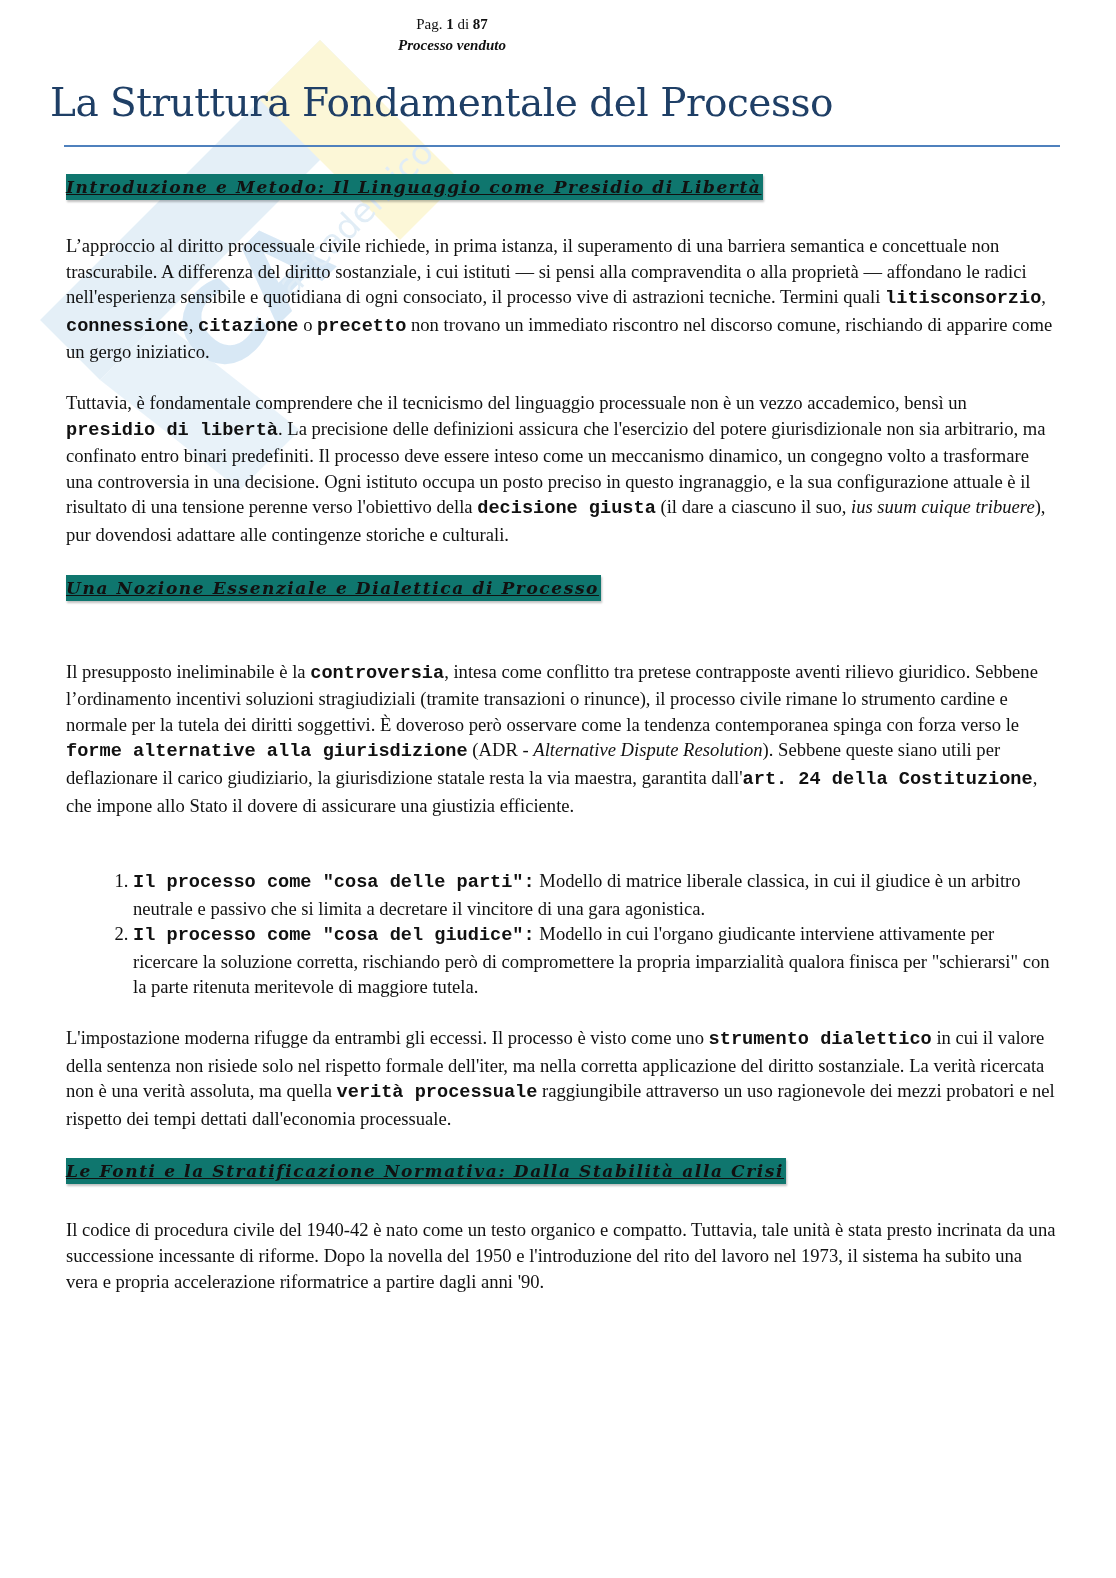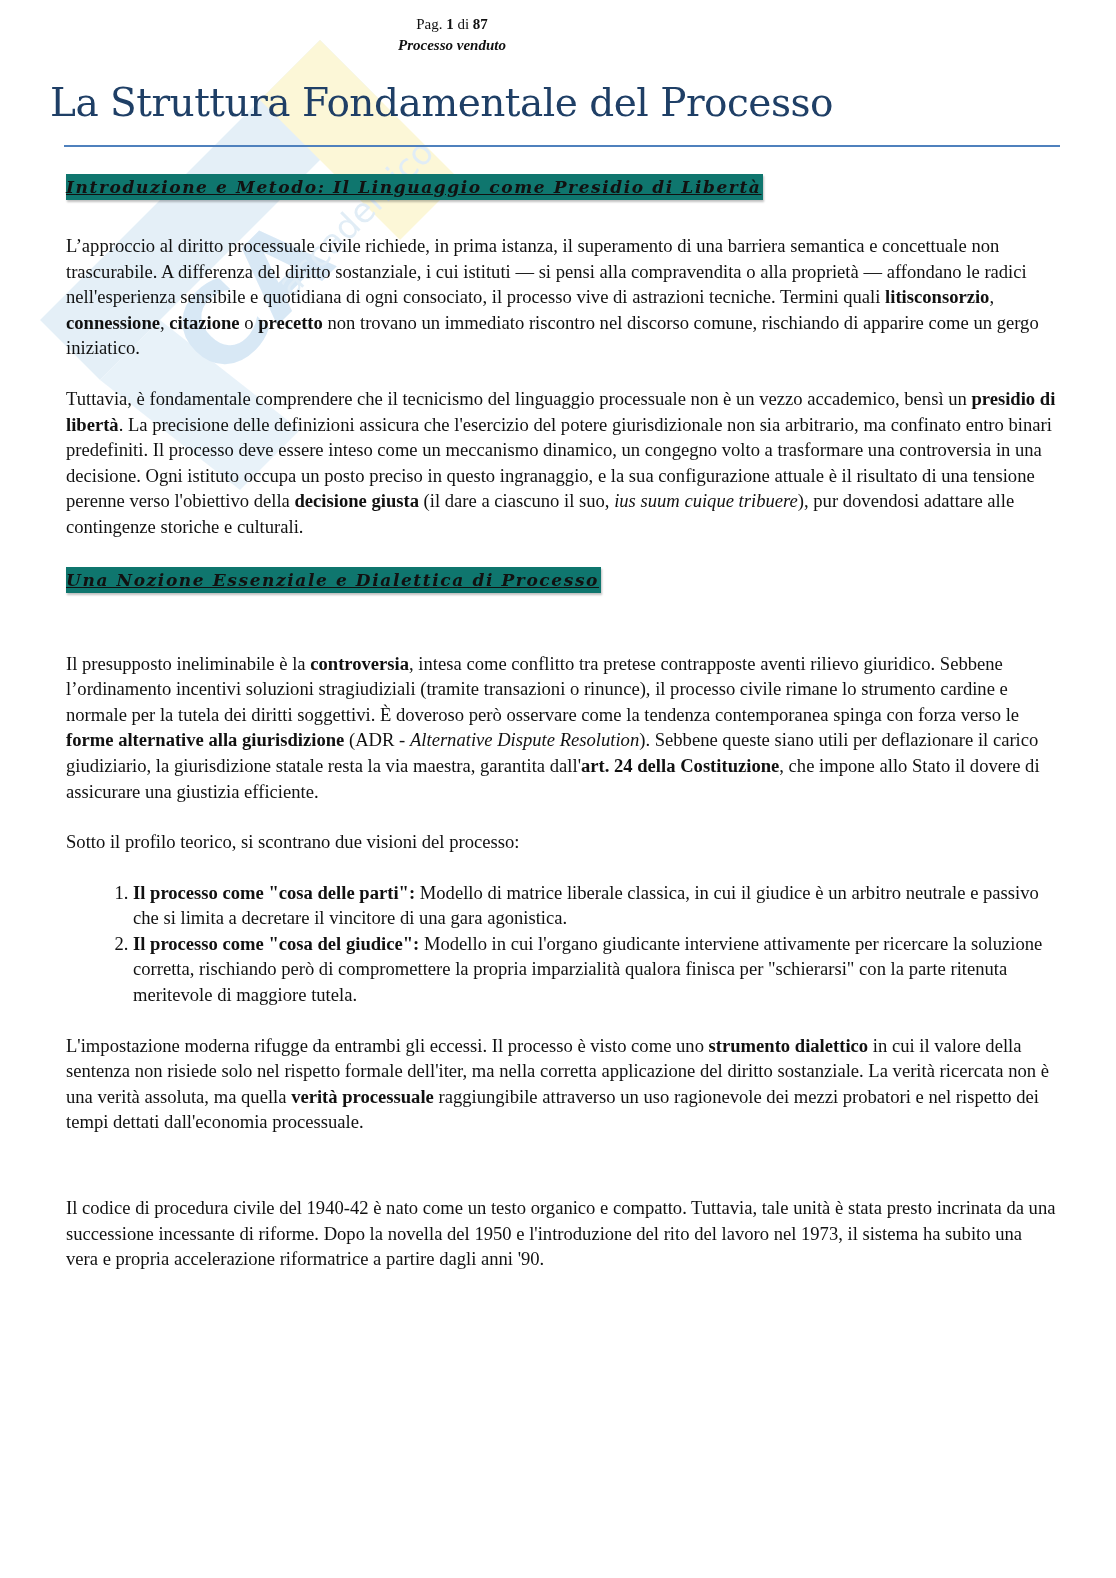--- a/index.html
+++ b/index.html
@@ -11,21 +11,21 @@
     .header .sold { font-style: italic; font-weight: bold; display: block; }
     .title { position: absolute; left: 50px; top: 80px; font-family: "DejaVu Serif", serif; font-size: 39px; color: #1f3f66; letter-spacing: -0.5px; margin: 0; font-weight: normal; white-space: nowrap; }
     .title-rule { position: absolute; left: 64px; top: 145px; width: 996px; height: 2px; background: #4f81bd; }
     .content { position: absolute; left: 66px; top: 174px; width: 990px; font-family: "Liberation Serif", serif; font-size: 18.6px; line-height: 25.6px; color: #111; }
     .section-heading { display: inline-block; background: #0f766e; font-family: "DejaVu Serif", serif; font-size: 17px; font-weight: bold; font-style: italic; text-decoration: underline; letter-spacing: 1.6px; padding: 0 2px 0 0; margin: 0; line-height: 26px; box-shadow: 1px 2px 2px rgba(0,0,0,0.25); }
     p { margin: 0; }
     .gap-h { height: 33px; }
     .gap-p { height: 25px; }
     ol { margin: 0; padding-left: 67px; }
     ol li { padding-left: 0; }
-    b { font-weight: bold; }
+    b { font-weight: bold; font-family: Liberation Mono, monospace; }
     i { }
   </style>
 </head>
 <body>
 
 <div class="page">
 
   <svg class="watermark" viewBox="0 0 470 470" xmlns="http://www.w3.org/2000/svg">
     <polygon points="20,300 300,20 360,80 80,360" fill="#cfe3f2"></polygon>
     <polygon points="300,20 440,160 380,220 240,80" fill="#fbf2b8"></polygon>
@@ -53,31 +53,31 @@
     </div>
 
     <div class="gap-p" style="height:27px"></div>
 
     <div>
       <h2 class="section-heading">Una Nozione Essenziale e Dialettica di Processo</h2>
       <div class="gap-h"></div>
       <div class="gap-p"></div>
       <p>Il presupposto ineliminabile è la <b>controversia</b>, intesa come conflitto tra pretese contrapposte aventi rilievo giuridico. Sebbene l’ordinamento incentivi soluzioni stragiudiziali (tramite transazioni o rinunce), il processo civile rimane lo strumento cardine e normale per la tutela dei diritti soggettivi. È doveroso però osservare come la tendenza contemporanea spinga con forza verso le <b>forme alternative alla giurisdizione</b> (ADR - <i>Alternative Dispute Resolution</i>). Sebbene queste siano utili per deflazionare il carico giudiziario, la giurisdizione statale resta la via maestra, garantita dall'<b>art. 24 della Costituzione</b>, che impone allo Stato il dovere di assicurare una giustizia efficiente.</p>
       <div class="gap-p"></div>
-      <p>Sotto il profilo teorico, si scontrano due visioni del processo:</p>
       <div class="gap-p"></div>
       <ol>
         <li><b>Il processo come "cosa delle parti":</b> Modello di matrice liberale classica, in cui il giudice è un arbitro neutrale e passivo che si limita a decretare il vincitore di una gara agonistica.</li>
         <li><b>Il processo come "cosa del giudice":</b> Modello in cui l'organo giudicante interviene attivamente per ricercare la soluzione corretta, rischiando però di compromettere la propria imparzialità qualora finisca per "schierarsi" con la parte ritenuta meritevole di maggiore tutela.</li>
       </ol>
       <div class="gap-p"></div>
       <p>L'impostazione moderna rifugge da entrambi gli eccessi. Il processo è visto come uno <b>strumento dialettico</b> in cui il valore della sentenza non risiede solo nel rispetto formale dell'iter, ma nella corretta applicazione del diritto sostanziale. La verità ricercata non è una verità assoluta, ma quella <b>verità processuale</b> raggiungibile attraverso un uso ragionevole dei mezzi probatori e nel rispetto dei tempi dettati dall'economia processuale.</p>
     </div>
 
     <div class="gap-p" style="height:27px"></div>
 
     <div>
+      <h2 class="section-heading">Le Fonti e la Stratificazione Normativa: Dalla Stabilità alla Crisi</h2>
       <div class="gap-h"></div>
       <p>Il codice di procedura civile del 1940-42 è nato come un testo organico e compatto. Tuttavia, tale unità è stata presto incrinata da una successione incessante di riforme. Dopo la novella del 1950 e l'introduzione del rito del lavoro nel 1973, il sistema ha subito una vera e propria accelerazione riformatrice a partire dagli anni '90.</p>
     </div>
 
   </div>
 </div>
 
 </body></html>

